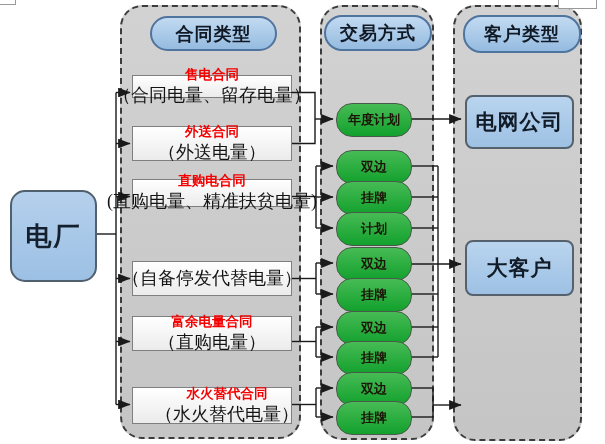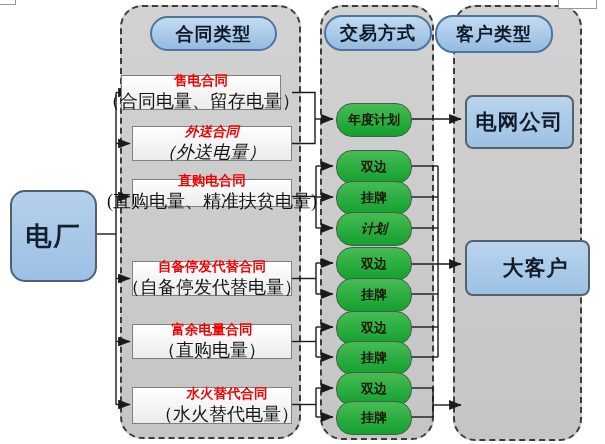--- a/index.html
+++ b/index.html
@@ -105,59 +105,58 @@
 
       <path d="M410 388 H433"></path>
       <path d="M410 417 H433"></path>
       <path d="M433 388 V417"></path>
       <path d="M433 405 H461" marker-end="url(#arr)"></path>
     </g>
   </svg>
 
   <div class="pill-header" style="left:150px;top:16px;width:123px;height:31px;">合同类型</div>
   <div class="pill-header" style="left:324px;top:15px;width:104px;height:32px;">交易方式</div>
-  <div class="pill-header" style="left:435px;top:15px;width:114px;height:34px;">客户类型</div>
+  <div class="pill-header" style="left:463px;top:15px;width:114px;height:34px;">客户类型</div>
 
   <div class="source-box" style="left:10px;top:190px;width:83px;height:88px;">电厂</div>
 
-  <div class="contract-box" style="left:121px;top:75px;width:160px;height:35px;">
+  <div class="contract-box" style="left:132px;top:75px;width:160px;height:23px;">
     <span class="contract-title">售电合同</span>
     <span class="contract-sub">（合同电量、留存电量）</span>
   </div>
-  <div class="contract-box" style="left:132px;top:126px;width:160px;height:35px;font-style:italic;">
+  <div class="contract-box" style="left:132px;top:126px;width:160px;height:35px;">
     <span class="contract-title">外送合同</span>
     <span class="contract-sub">（外送电量）</span>
   </div>
   <div class="contract-box" style="left:132px;top:179px;width:160px;height:28px;">
     <span class="contract-title">直购电合同</span>
     <span class="contract-sub">(直购电量、精准扶贫电量)</span>
   </div>
   <div class="contract-box" style="left:132px;top:261px;width:160px;height:35px;">
-    <span class="contract-title">自备停发代替合同</span>
     <span class="contract-sub">（自备停发代替电量）</span>
   </div>
-  <div class="contract-box" style="left:132px;top:324px;width:160px;height:35px;">
+  <div class="contract-box" style="left:132px;top:316px;width:160px;height:35px;">
     <span class="contract-title">富余电量合同</span>
     <span class="contract-sub">（直购电量）</span>
   </div>
   <div class="contract-box" style="left:132px;top:387px;width:160px;height:37px;padding-left:30px;">
     <span class="contract-title">水火替代合同</span>
     <span class="contract-sub">（水火替代电量）</span>
   </div>
 
   <div class="green-pill" style="left:336px;top:103px;width:74px;height:32px;">年度计划</div>
   <div class="green-pill" style="left:336px;top:150px;width:74px;height:32px;">双边</div>
   <div class="green-pill" style="left:336px;top:181px;width:74px;height:32px;">挂牌</div>
-  <div class="green-pill" style="left:336px;top:212px;width:74px;height:32px;font-style:italic;">计划</div>
+  <div class="green-pill" style="left:336px;top:212px;width:74px;height:32px;">计划</div>
   <div class="green-pill" style="left:336px;top:247px;width:74px;height:32px;">双边</div>
   <div class="green-pill" style="left:336px;top:278px;width:74px;height:32px;">挂牌</div>
   <div class="green-pill" style="left:336px;top:311px;width:74px;height:32px;">双边</div>
   <div class="green-pill" style="left:336px;top:341px;width:74px;height:32px;">挂牌</div>
   <div class="green-pill" style="left:336px;top:372px;width:74px;height:32px;">双边</div>
   <div class="green-pill" style="left:336px;top:401px;width:74px;height:32px;">挂牌</div>
 
   <div class="customer-box" style="left:465px;top:95px;width:105px;height:50px;">电网公司</div>
-  <div class="customer-box" style="left:465px;top:240px;width:105px;height:52px;padding-left:16px;">大客户</div>
+  <div class="customer-box" style="left:465px;top:240px;width:105px;height:52px;">大客户</div>
 
   <div class="artifact" style="left:-2px;top:-2px;width:16px;height:5px;"></div>
   <div class="artifact" style="left:558px;top:-4px;width:37px;height:11px;"></div>
 
 </div>
 
 </body></html>

